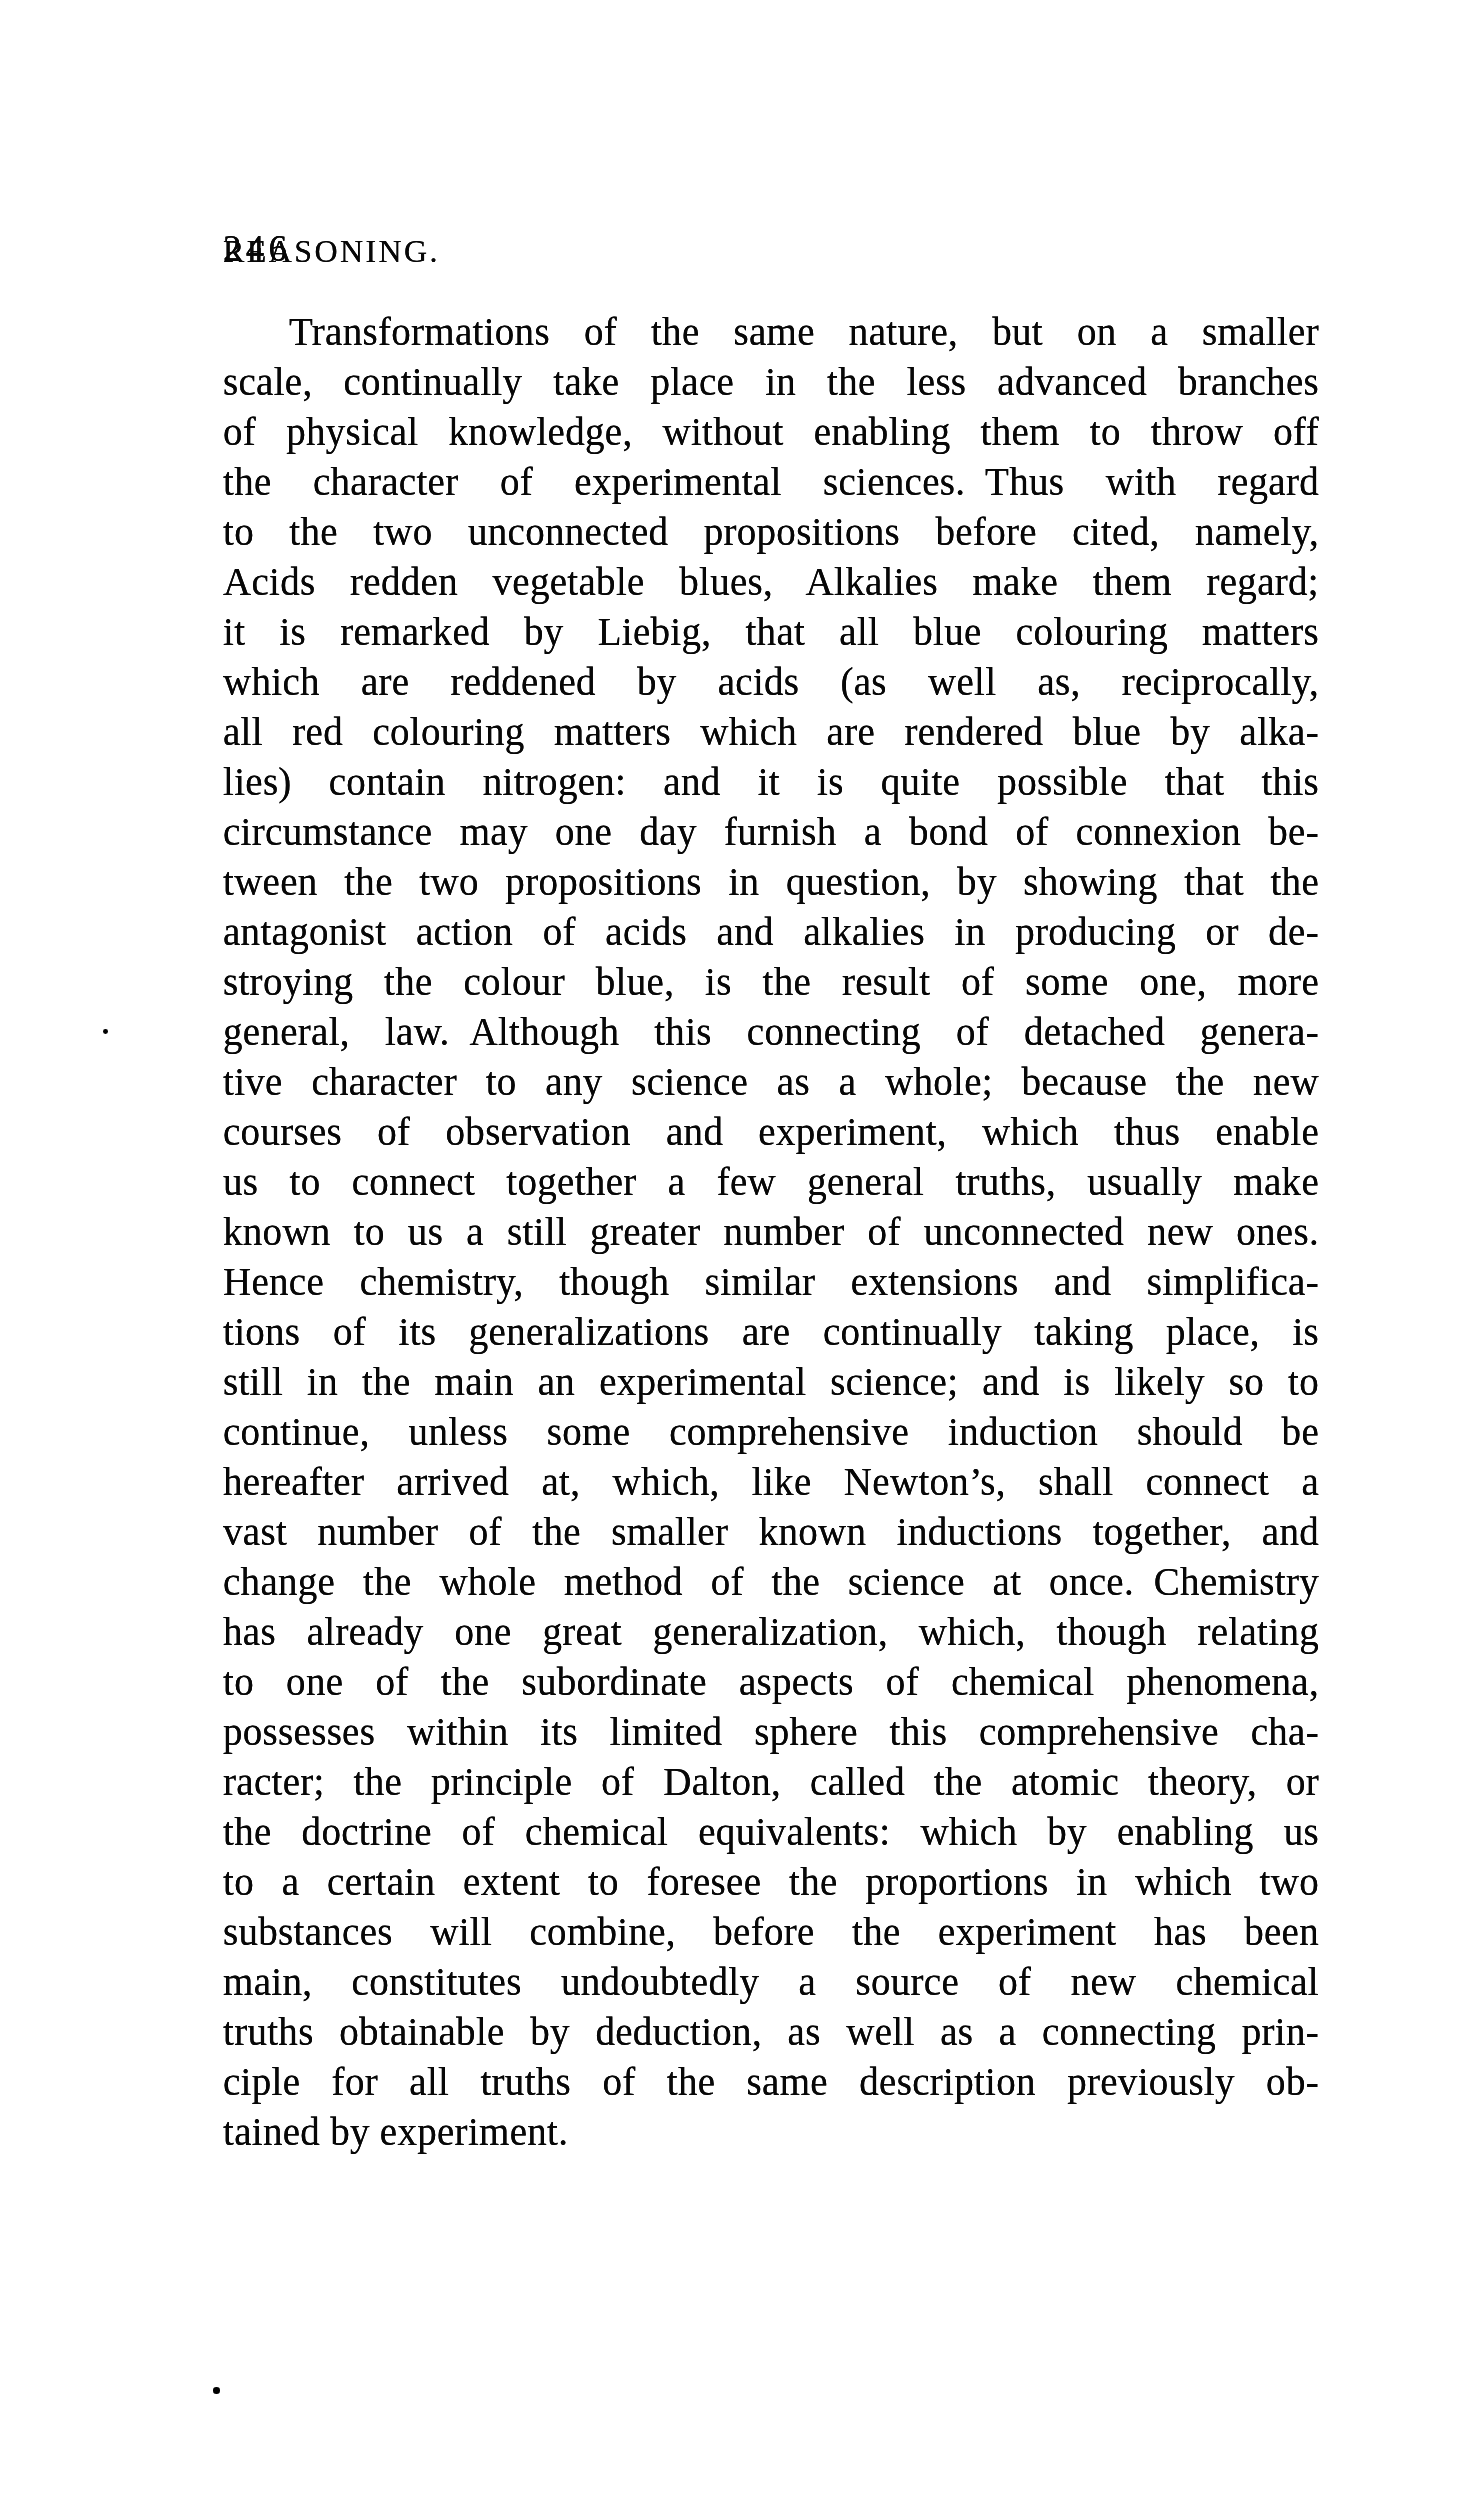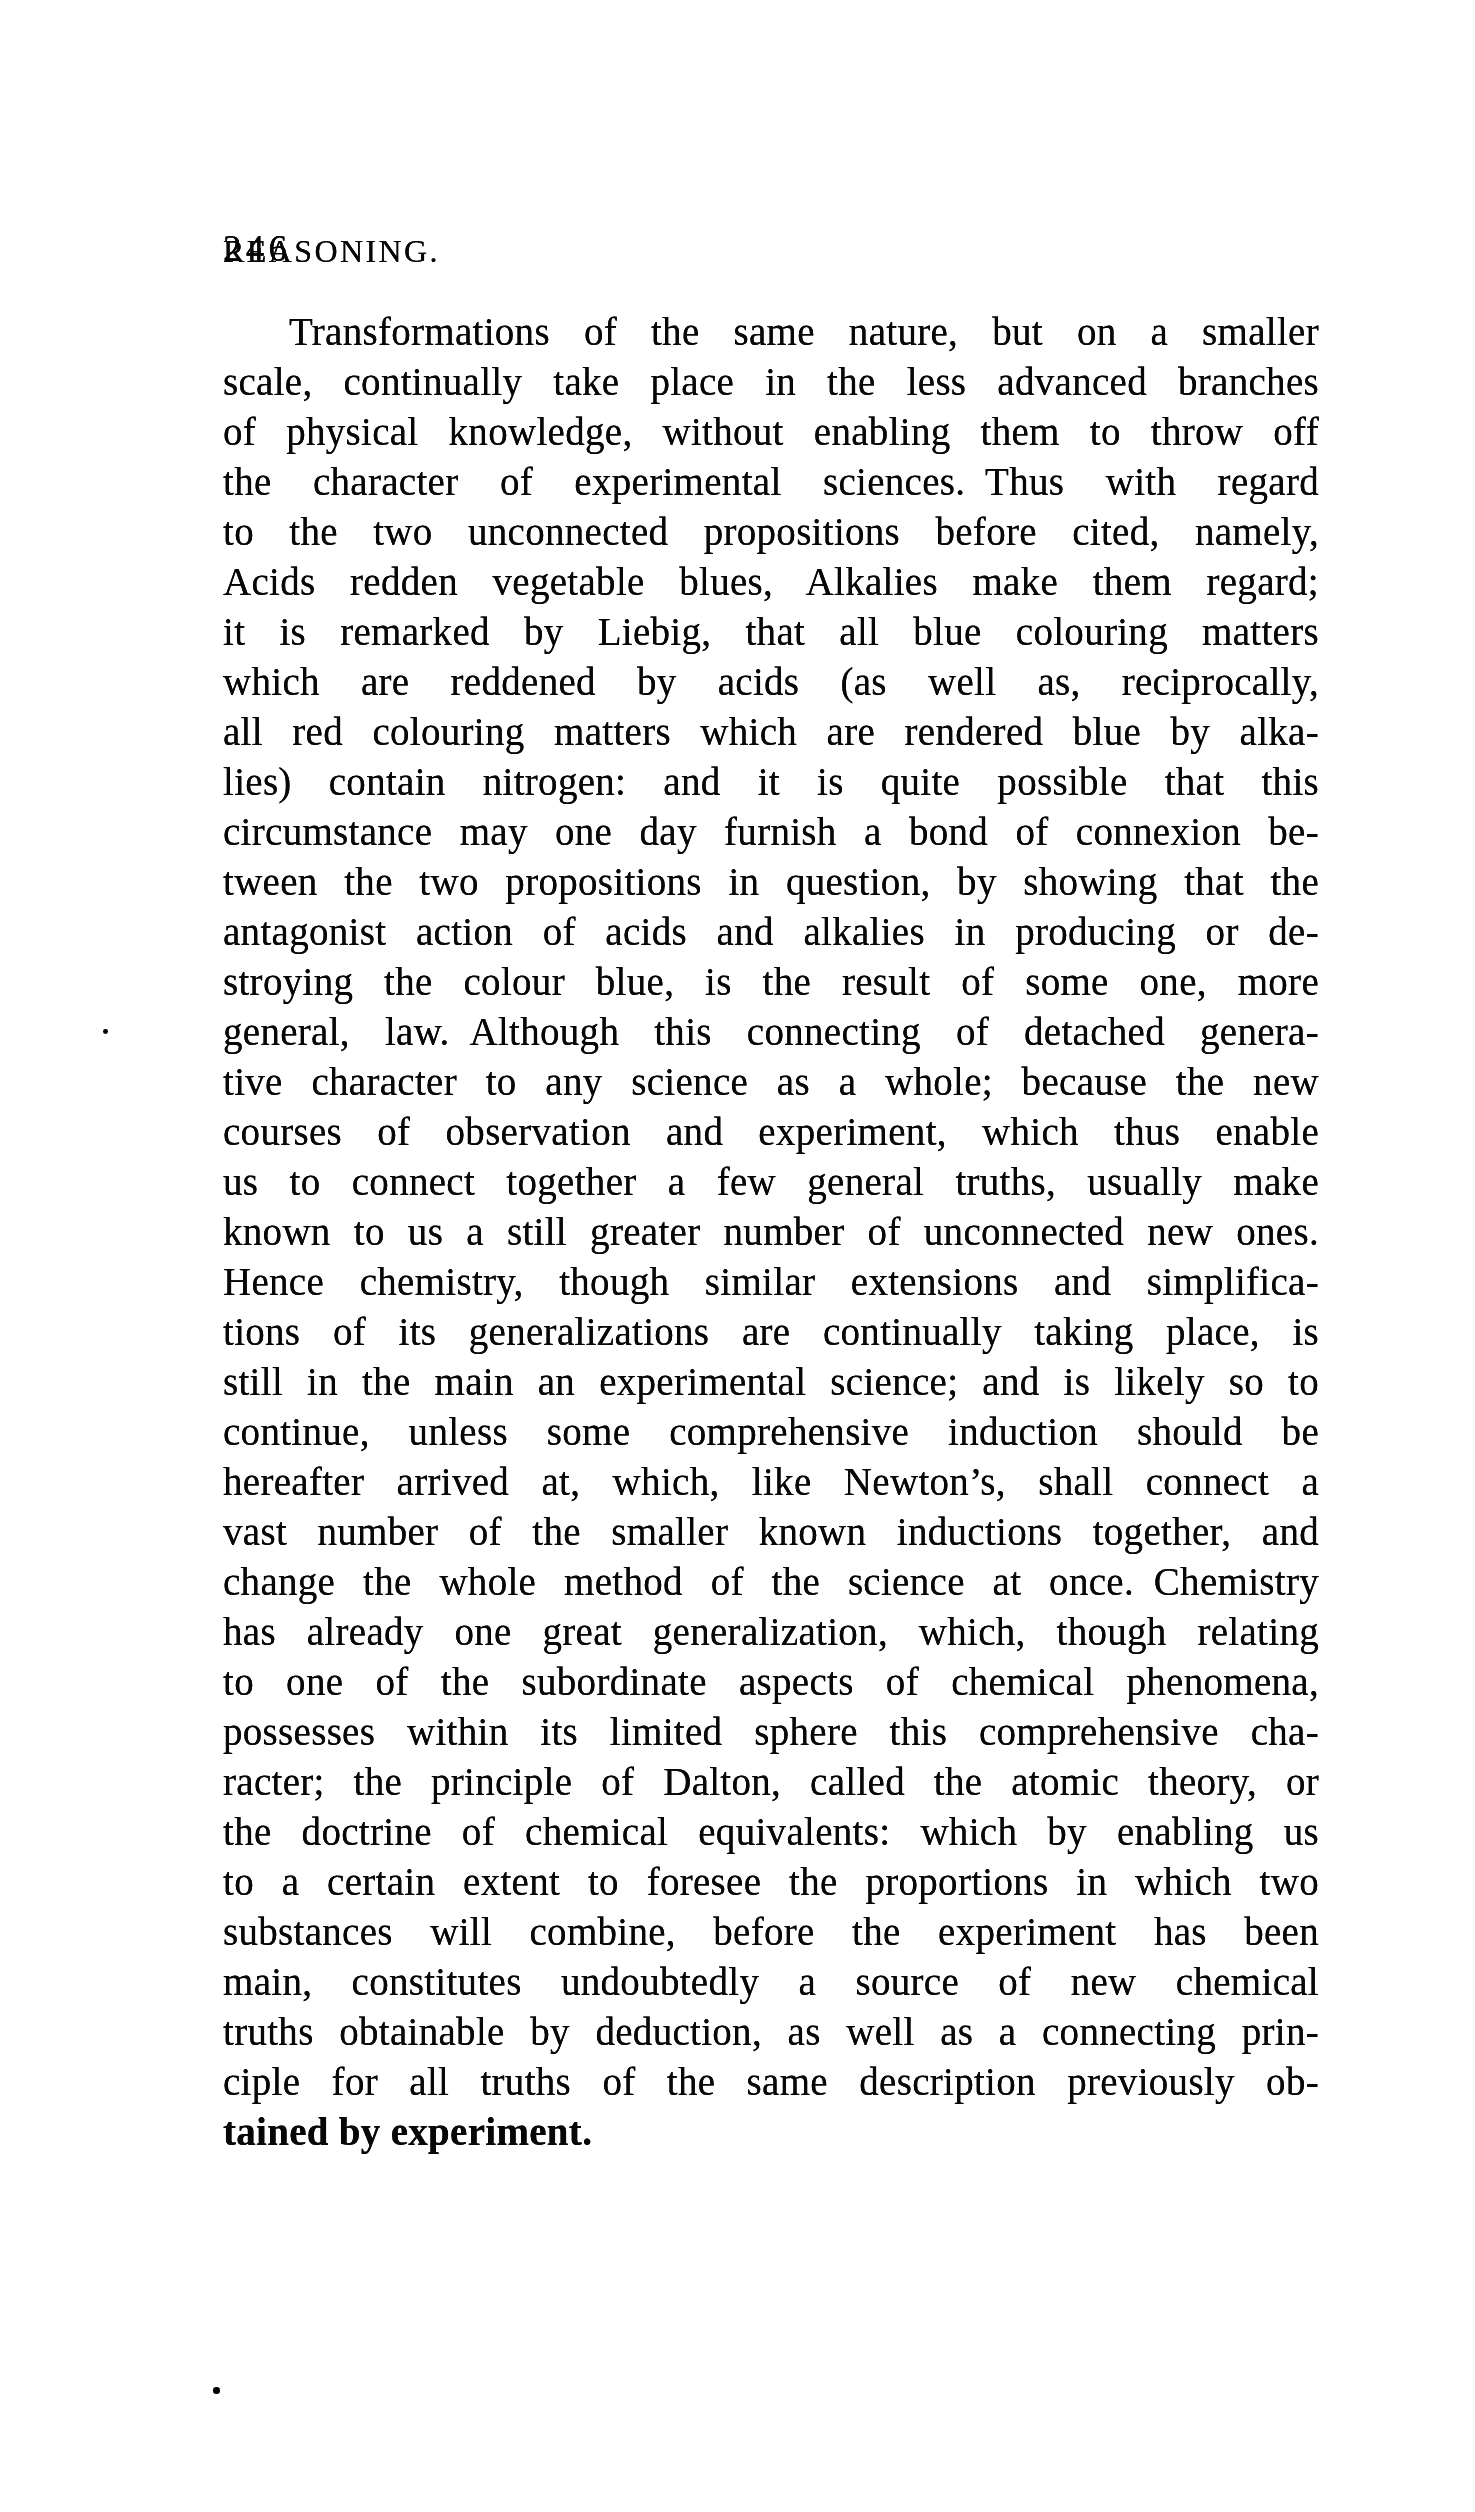--- a/index.html
+++ b/index.html
@@ -48,21 +48,21 @@
     line-height: 50px;
     letter-spacing: 0.3px;
     text-shadow: 0 0 0.4px currentColor;
   }
   .line {
     text-align: justify;
     text-align-last: justify;
     height: 50px;
   }
   .line.indent { padding-left: 66px; }
-  .line.last { text-align-last: left; font-weight: bold; }
+  .line.last { text-align-last: left; }
   .speck {
     position: absolute;
     background: #000;
     border-radius: 50%;
   }
   .speck-margin { left: 103px; top: 1029px; width: 4.8px; height: 4.8px; }
   .speck-bottom { left: 213px; top: 2387px; width: 6.6px; height: 6.6px; }
 </style>
 </head>
 <body>

